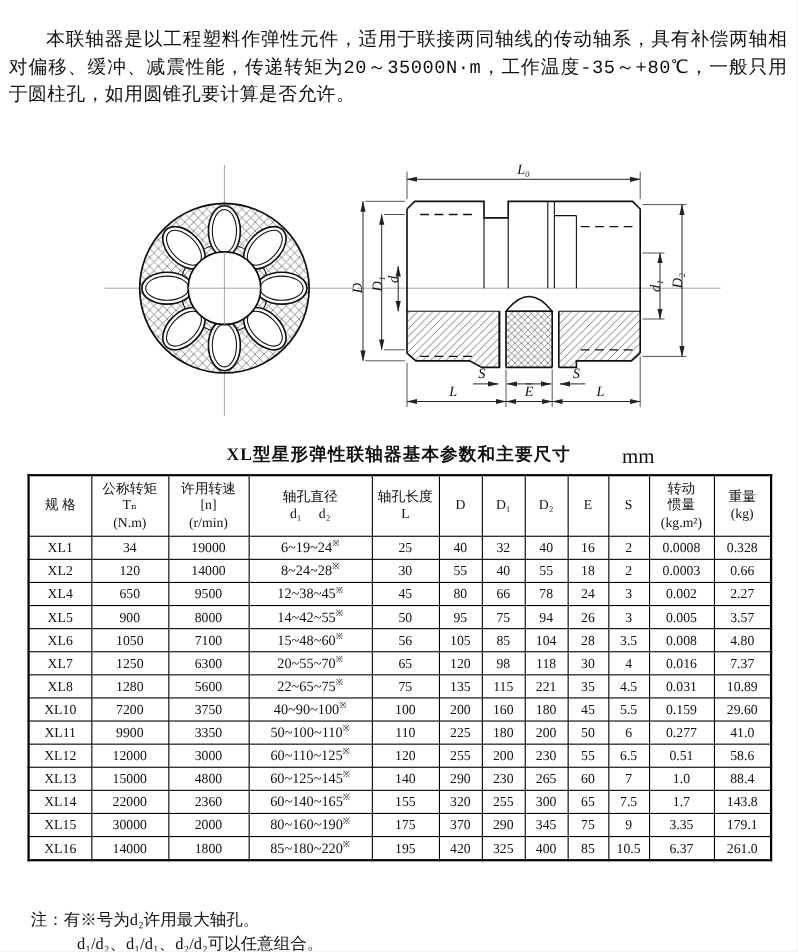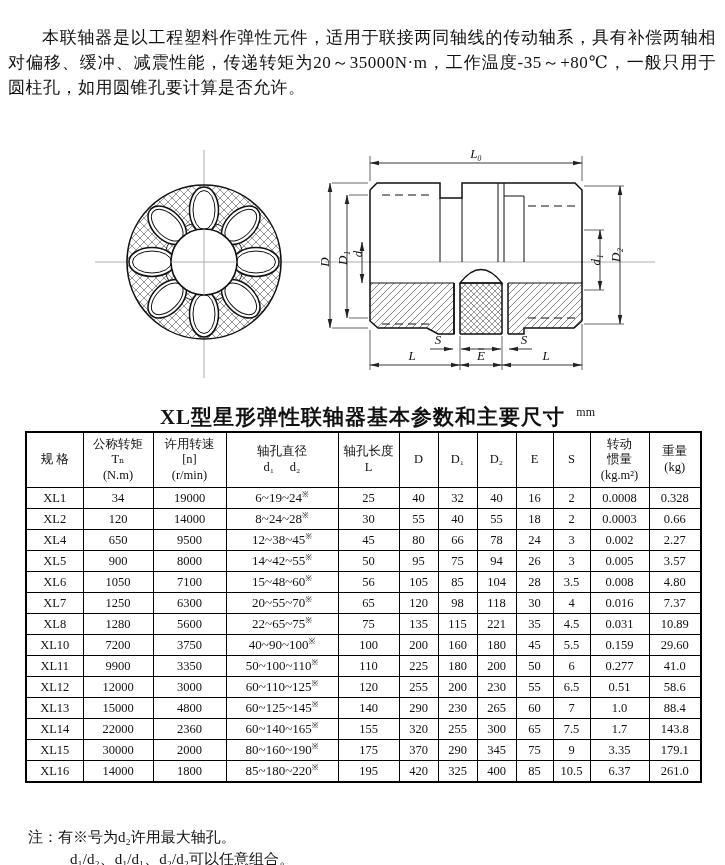--- a/index.html
+++ b/index.html
@@ -1,23 +1,23 @@
 <!DOCTYPE html>
 <html><head>
 <meta charset="utf-8">
 <style>
   html,body{margin:0;padding:0;background:#e9e9e9;}
   .page{position:relative;width:725px;height:865px;background:#ffffff;
         font-family:"Liberation Serif","DejaVu Serif",serif;color:#111;overflow:hidden;}
   .intro{position:absolute;top:8px;left:8px;width:708px;font-size:17px;line-height:25px;
-         text-align:justify;text-indent:2em;letter-spacing:0.5px;}
+         text-align:justify;text-indent:2em;letter-spacing:0.5px;font-family:Liberation Mono, monospace;}
   .diagram{position:absolute;top:138px;left:0;}
   .tbl-title-row{position:absolute;top:403px;left:25px;width:675px;height:22px;}
-  .tbl-title{position:absolute;left:0;width:100%;text-align:center;font-size:21px;font-weight:700;letter-spacing:1px;}
-  .tbl-unit{position:absolute;right:105px;top:2px;font-size:12px;font-weight:400;}
+  .tbl-title{position:absolute;left:0;width:100%;text-align:center;font-size:16px;font-weight:700;letter-spacing:1px;}
+  .tbl-unit{position:absolute;right:105px;top:2px;font-size:19px;font-weight:400;}
   .spec-table{position:absolute;top:431px;left:25px;border-collapse:collapse;table-layout:fixed;width:675px;
               border:2px solid #000;}
   .spec-table th,.spec-table td{border:1px solid #000;text-align:center;vertical-align:middle;
               padding:0;font-weight:400;}
   .spec-table th{height:54px;font-size:12.5px;line-height:1.25;}
   .spec-table td{height:20px;font-size:12.5px;}
   .spec-table td.c-bore{font-size:13px;}
   sup.mark{font-size:8px;line-height:0;vertical-align:super;}
   .notes{position:absolute;top:826px;left:28px;font-size:15px;line-height:22px;}
   .notes .n2{margin-left:42px;}

